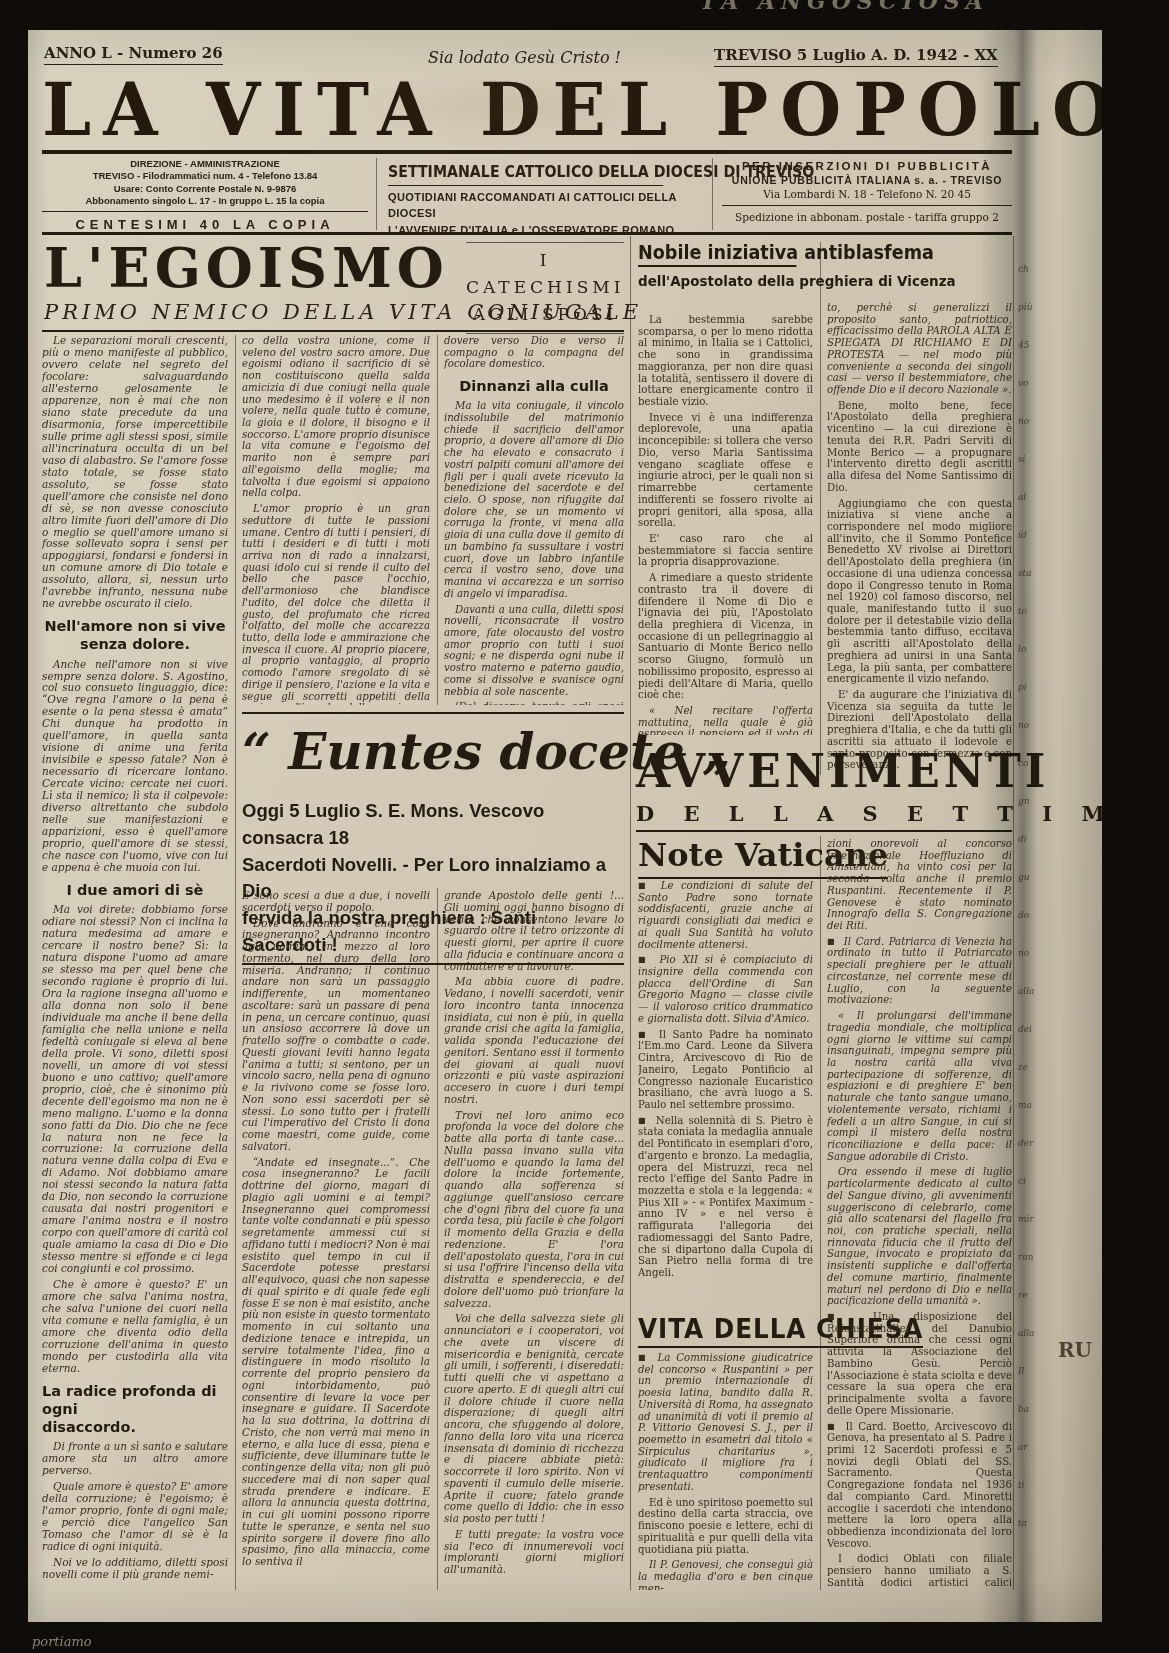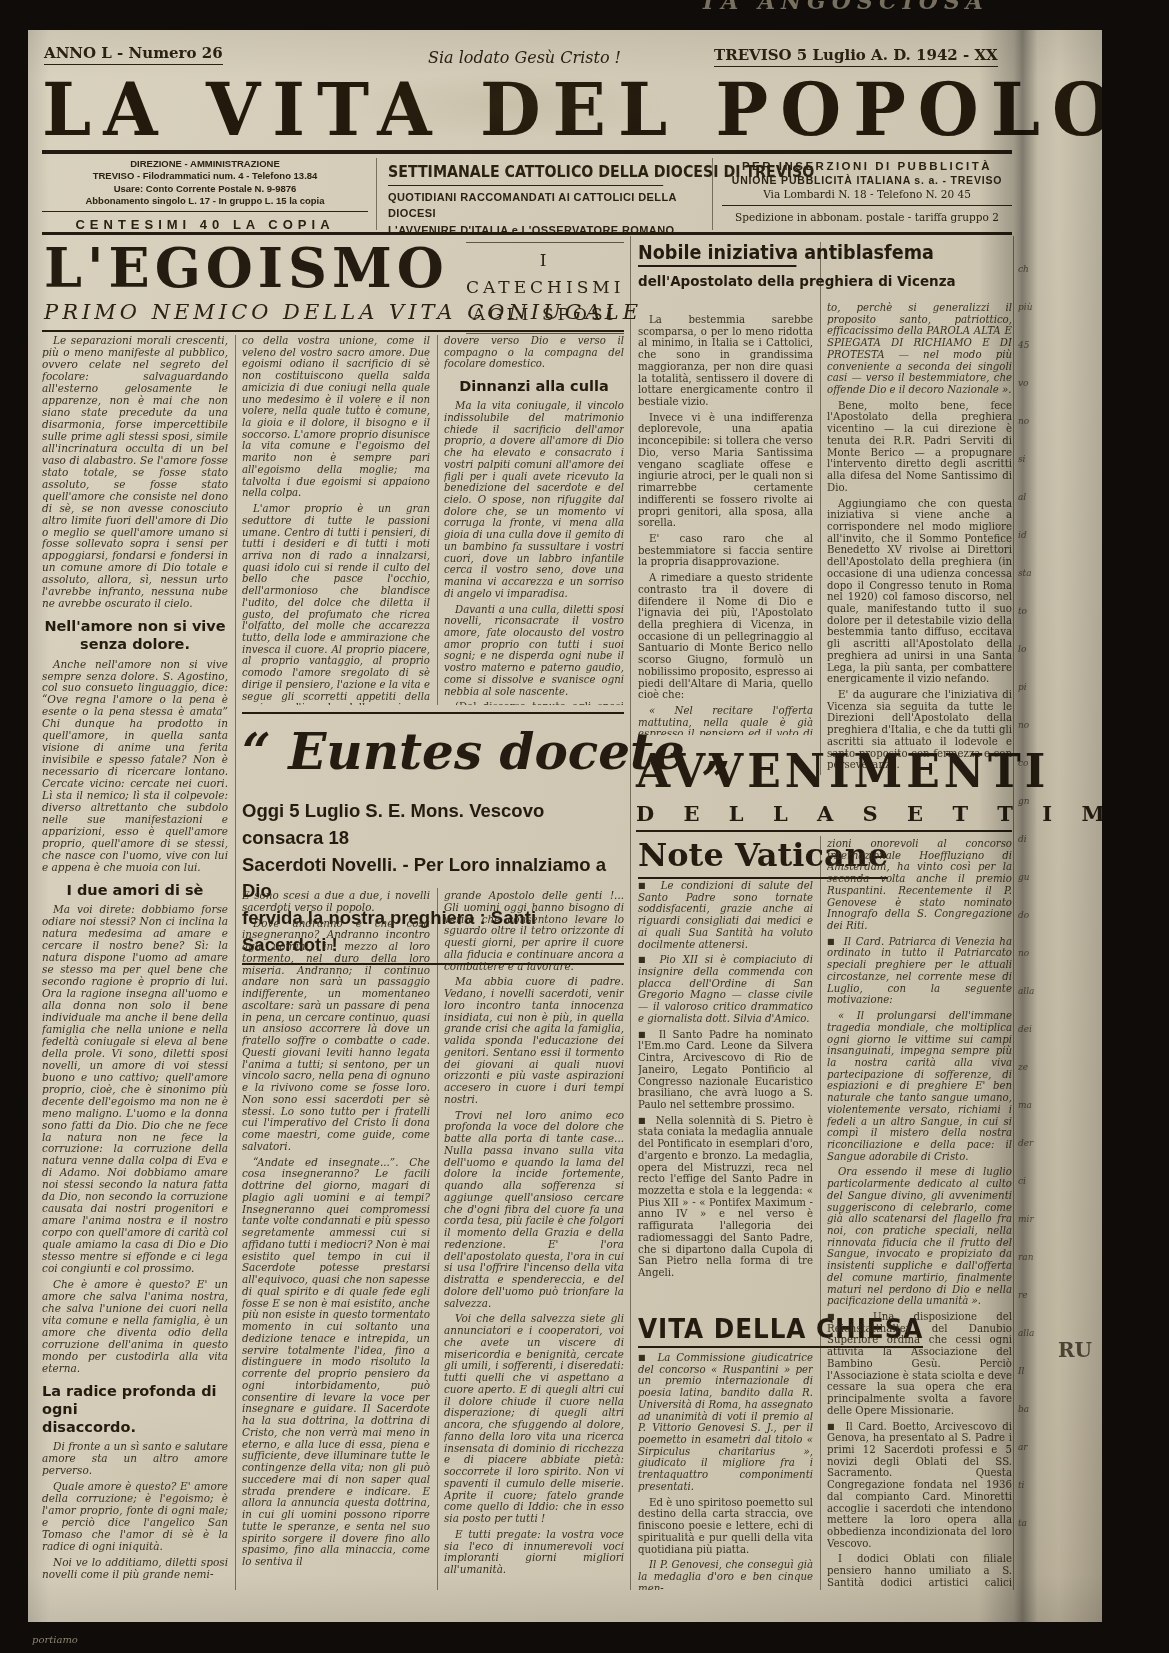--- a/index.html
+++ b/index.html
@@ -61,21 +61,21 @@
   .c-euntes{font-size:10.4px;line-height:1.13;font-style:italic;}
   .colhead{font-family:"DejaVu Sans",sans-serif;font-weight:bold;font-style:normal;font-size:14.5px;text-align:center;color:#241c10;margin:7px 0 5px;line-height:1.25;white-space:pre-line;text-indent:0;}
   .credit{font-style:normal;font-size:10.2px;}
   .bullet::before{content:"■  ";font-size:8px;letter-spacing:2px;position:relative;top:-1px;}
 
   
   #edge-frags{font-size:9px;line-height:38px;color:rgba(51,41,27,.7);white-space:pre-line;font-style:italic;overflow:hidden;}
   #edge-big{font-weight:bold;font-size:20px;color:rgba(40,30,18,.75);}
   #top-frag-clip{position:absolute;left:700px;top:0;width:360px;height:13px;overflow:hidden;}
   #top-frag{font-size:22px;font-weight:bold;font-style:italic;letter-spacing:6px;color:rgba(205,195,165,.55);transform:translateY(-12px);white-space:nowrap;}
-  #bottom-frag{position:absolute;left:32px;top:1634px;font-size:10px;font-style:italic;color:#8d8470;}
+  #bottom-frag{position:absolute;left:32px;top:1634px;font-size:13px;font-style:italic;color:#8d8470;}
   .stain{position:absolute;border-radius:50%;pointer-events:none;}
 </style>
 </head>
 <body>
 
 <div id="top-frag-clip">
   <div id="top-frag">TA ANGOSCIOSA</div>
 </div>
 
 <div id="paper">

